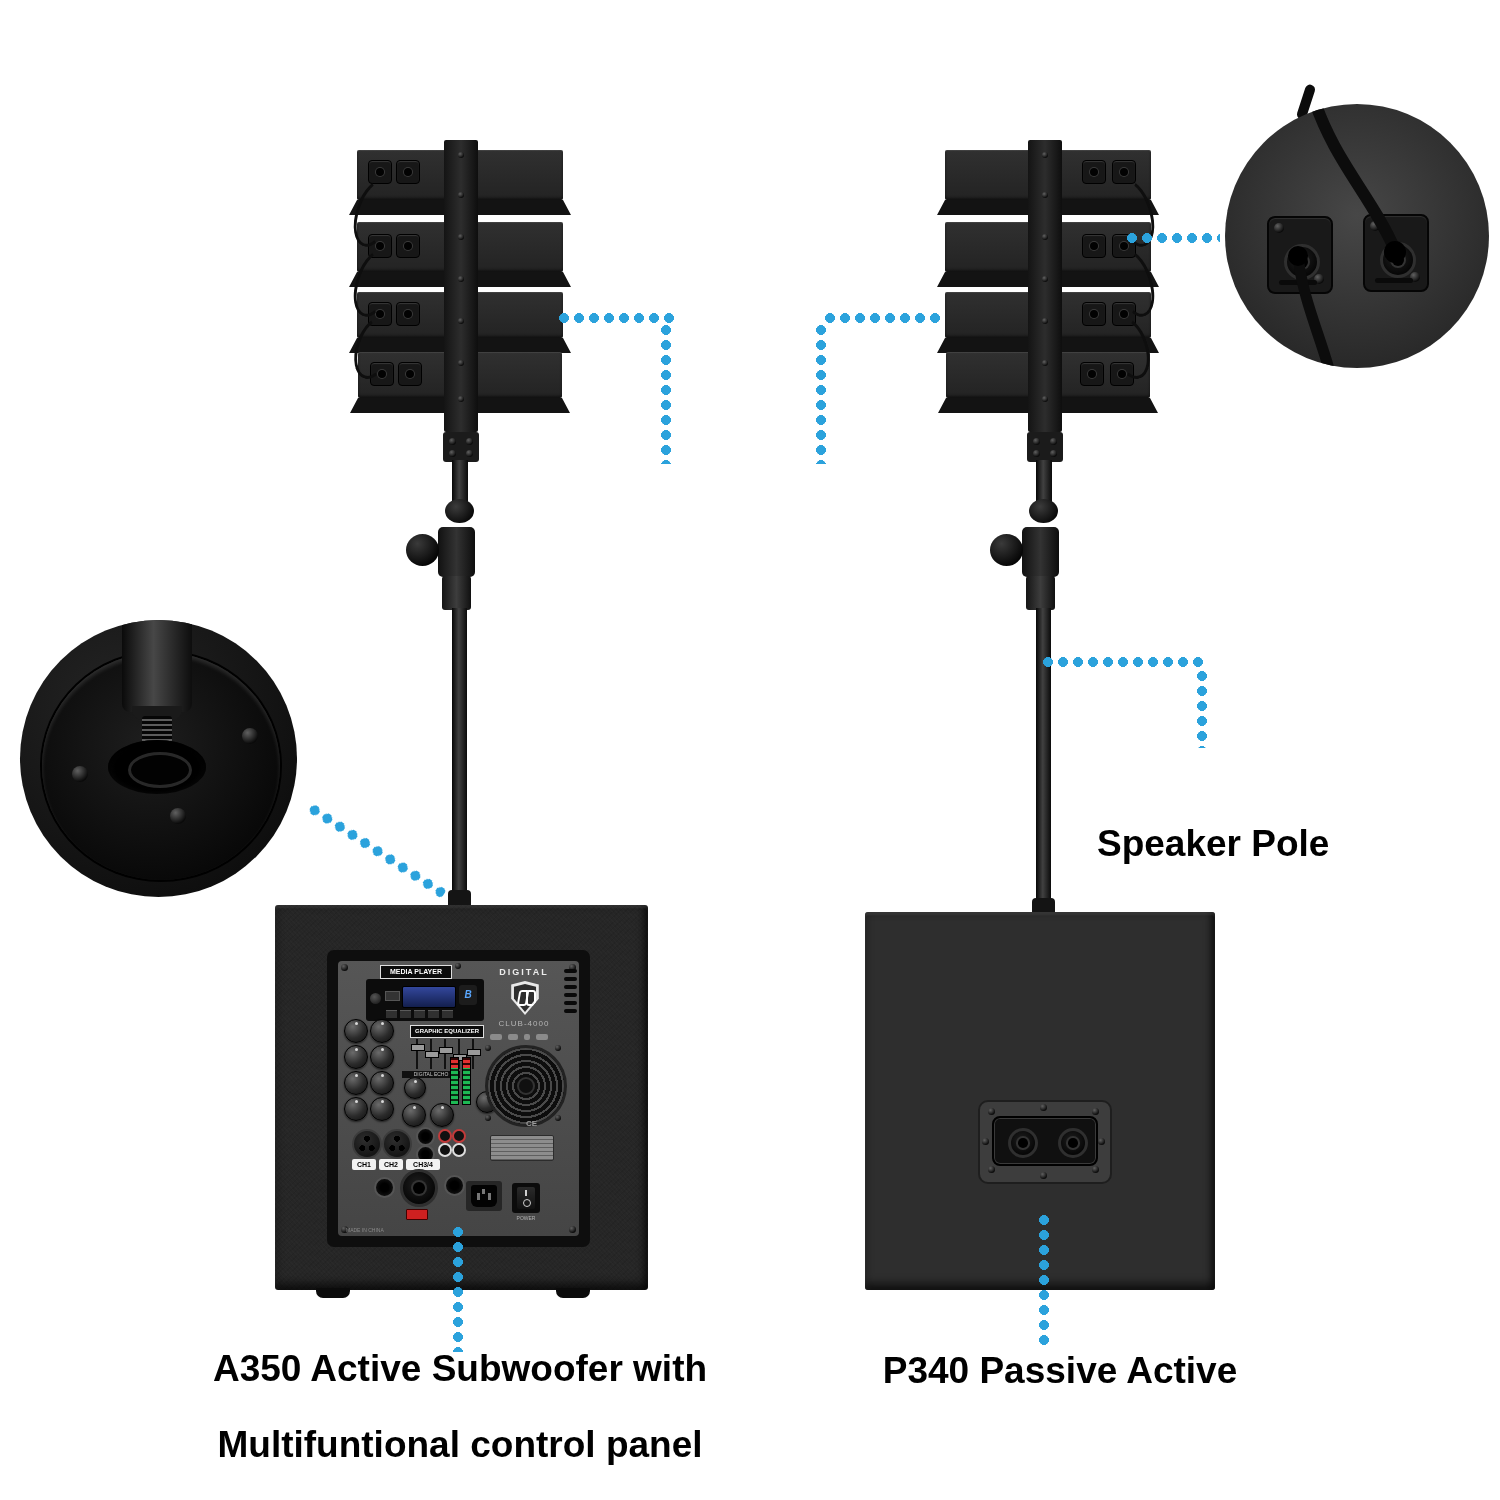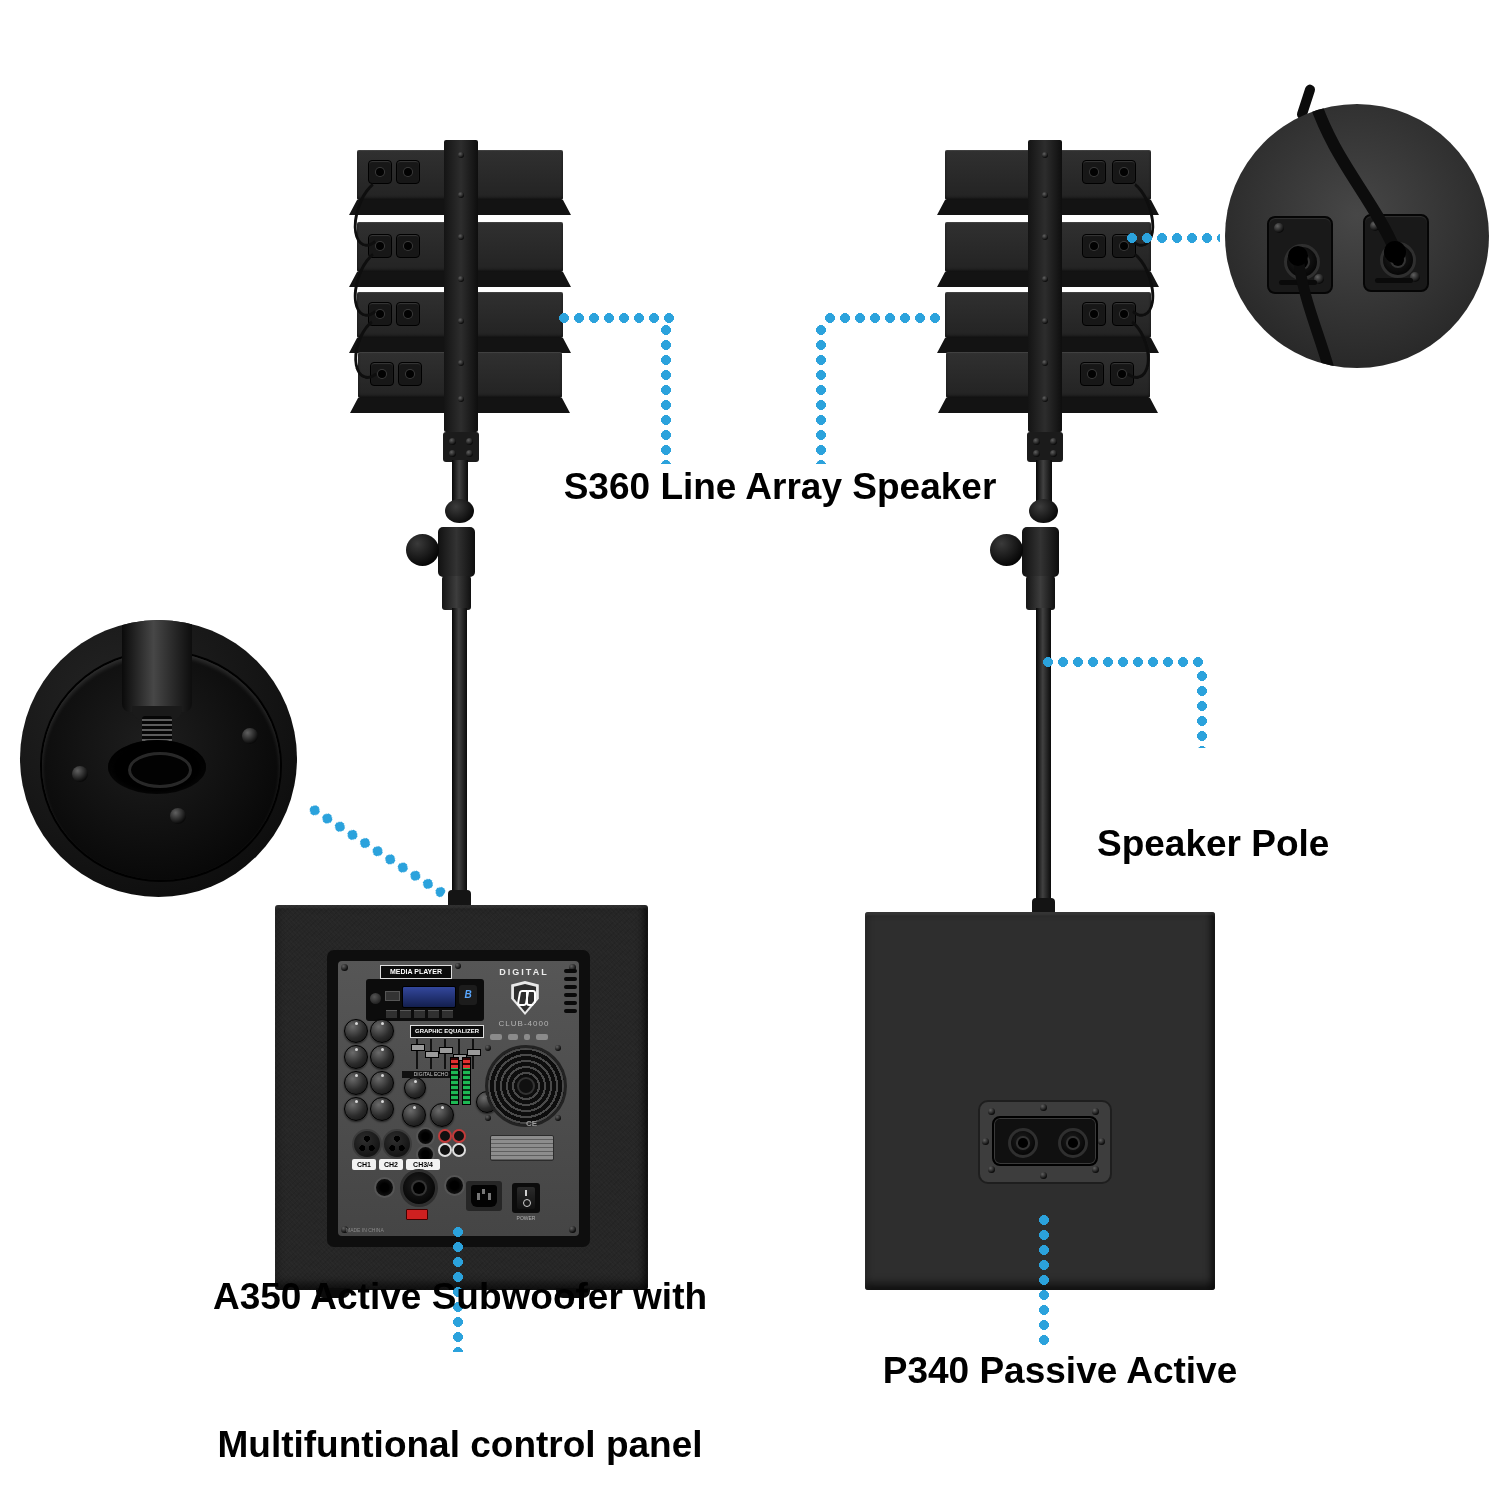--- a/index.html
+++ b/index.html
@@ -323,19 +323,18 @@
   <i class="a dots-v" style="left:660px;top:322px;height:142px;"></i>
   <i class="a dots-h" style="left:822px;top:312px;width:122px;"></i>
   <i class="a dots-v" style="left:815px;top:322px;height:142px;"></i>
   <i class="a dots-h" style="left:1124px;top:232px;width:96px;"></i>
   <i class="a dots-h diag" style="left:308px;top:800px;width:162px;transform:rotate(33deg);"></i>
   <i class="a dots-h" style="left:1040px;top:656px;width:168px;"></i>
   <i class="a dots-v" style="left:1196px;top:668px;height:80px;"></i>
   <i class="a dots-v" style="left:452px;top:1224px;height:128px;"></i>
   <i class="a dots-v" style="left:1038px;top:1212px;height:134px;"></i>
 
-  <div class="a plabel center" style="left:500px;top:466px;width:560px;">S360 Line Array Speaker</div>
   <div class="a plabel" style="left:1097px;top:823px;">Speaker Pole</div>
-  <div class="a plabel center" style="left:180px;top:1276px;width:560px;">A350 Active Subwoofer with</div>
+  <div class="a plabel center" style="left:180px;top:1348px;width:560px;">A350 Active Subwoofer with</div>
   <div class="a plabel center" style="left:180px;top:1424px;width:560px;">Multifuntional control panel</div>
   <div class="a plabel center" style="left:800px;top:1350px;width:520px;">P340 Passive Active</div>
 
 </div>
 
 </body></html>

